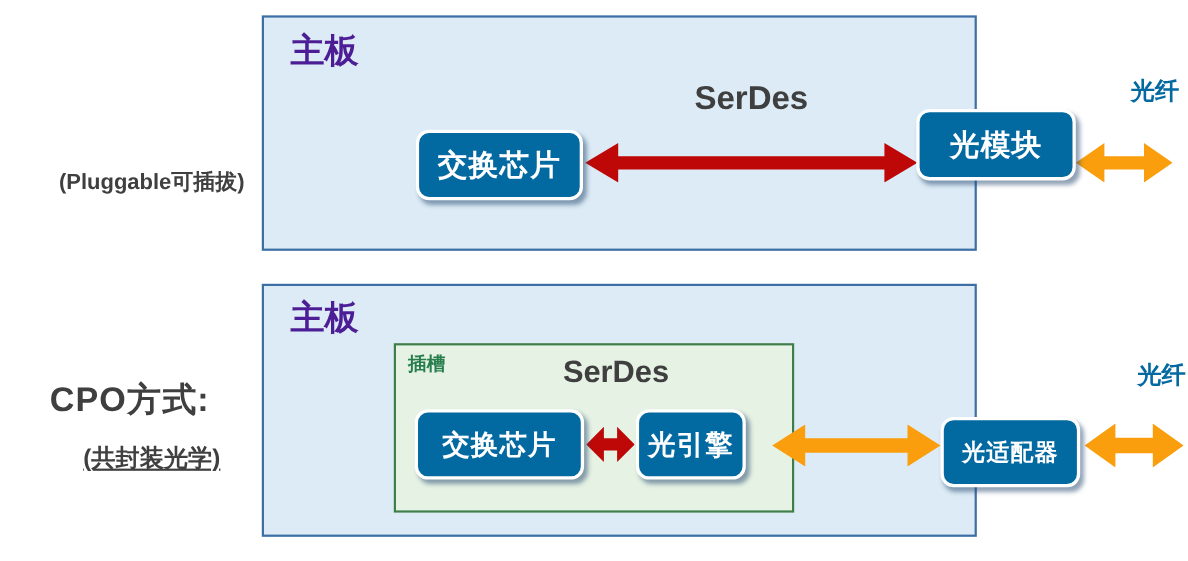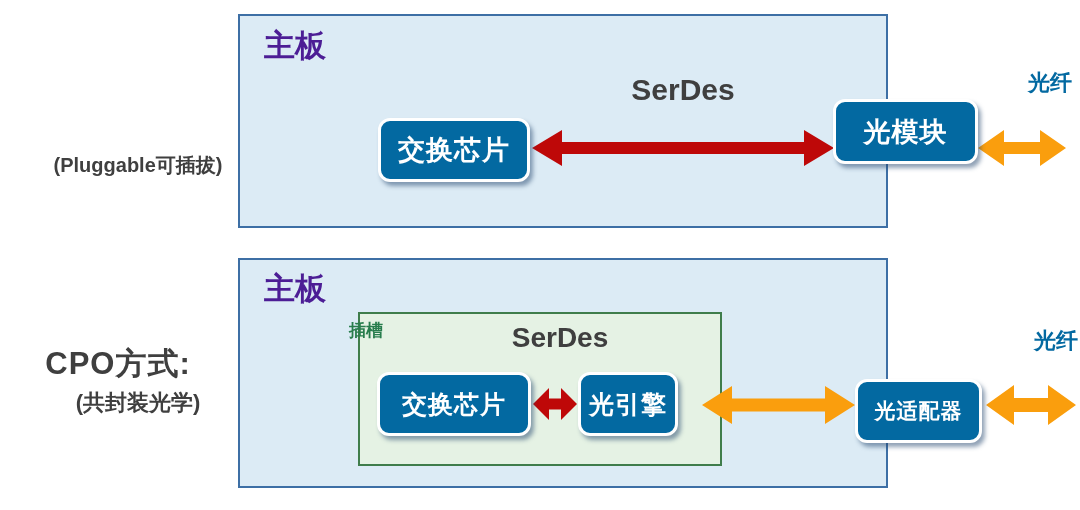--- a/index.html
+++ b/index.html
@@ -60,29 +60,29 @@
     <polygon points="0,18 30,0 30,12 272,12 272,0 302,18 272,36 272,24 30,24 30,36" fill="#be0808"></polygon>
   </svg>
 
   <div class="abs chip chip-lg" style="left:833px;top:99px;width:145px;height:65px;z-index:6;">光模块</div>
 
   <svg class="abs" style="left:978px;top:130px;" width="88" height="36" viewBox="0 0 88 36">
     <polygon points="0,18 26,0 26,12 62,12 62,0 88,18 62,36 62,24 26,24 26,36" fill="#fa9e0d"></polygon>
   </svg>
 
   <div class="abs row-caption caption-title" style="top:343px;">CPO方式:</div>
-  <div class="abs row-caption caption-sub cpo" style="top:388px;">(共封装光学)</div>
+  <div class="abs row-caption caption-sub cpo" style="top:402px;text-decoration:underline;">(共封装光学)</div>
 
   <div class="abs board" style="left:238px;top:258px;width:650px;height:230px;"></div>
 
   <div class="abs board-label" style="left:264px;top:268px;">主板</div>
 
   <div class="abs slot" style="left:358px;top:312px;width:364px;height:154px;"></div>
 
-  <div class="abs slot-label" style="left:349px;top:319px;">插槽</div>
+  <div class="abs slot-label" style="left:371px;top:319px;">插槽</div>
 
   <div class="abs serdes-label small" style="left:460px;top:322px;width:200px;">SerDes</div>
 
   <div class="abs fiber-label" style="left:978px;top:326px;width:100px;">光纤</div>
 
   <div class="abs chip chip-md" style="left:377px;top:372px;width:154px;height:64px;">交换芯片</div>
 
   <svg class="abs" style="left:533px;top:388px;z-index:4;" width="44" height="32" viewBox="0 0 44 32">
     <polygon points="0,16 16,0 16,10.5 28,10.5 28,0 44,16 28,32 28,21.5 16,21.5 16,32" fill="#be0808"></polygon>
   </svg>

